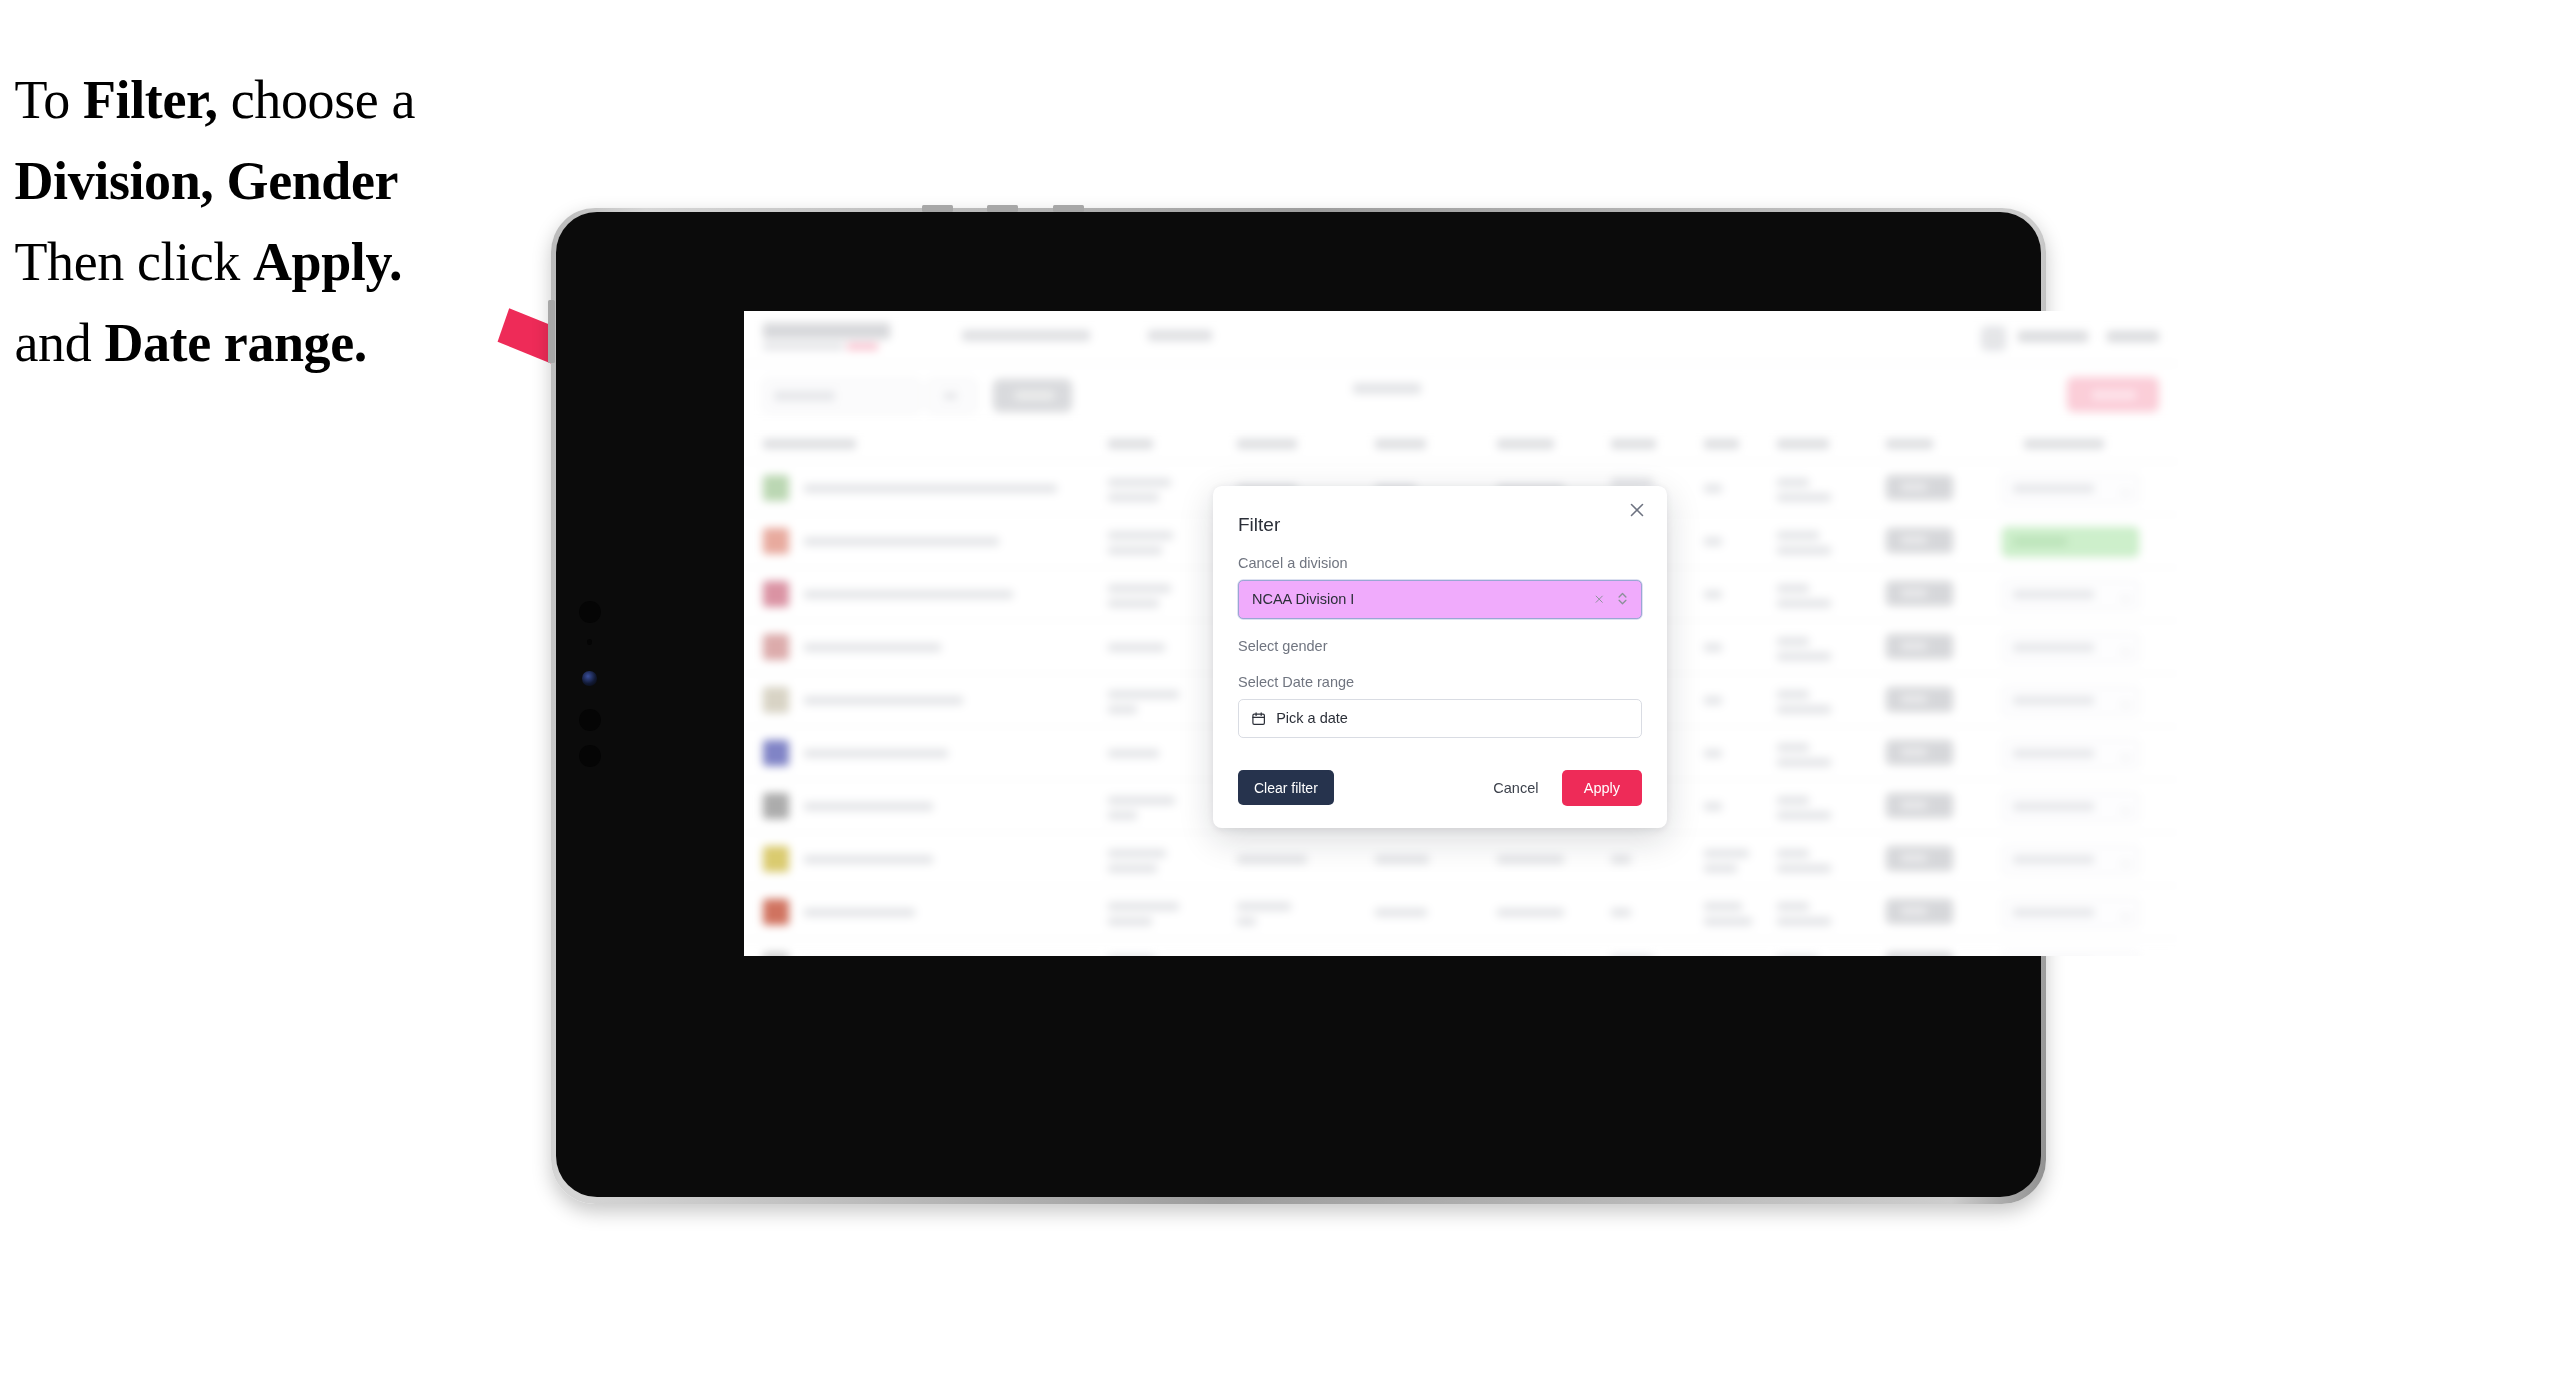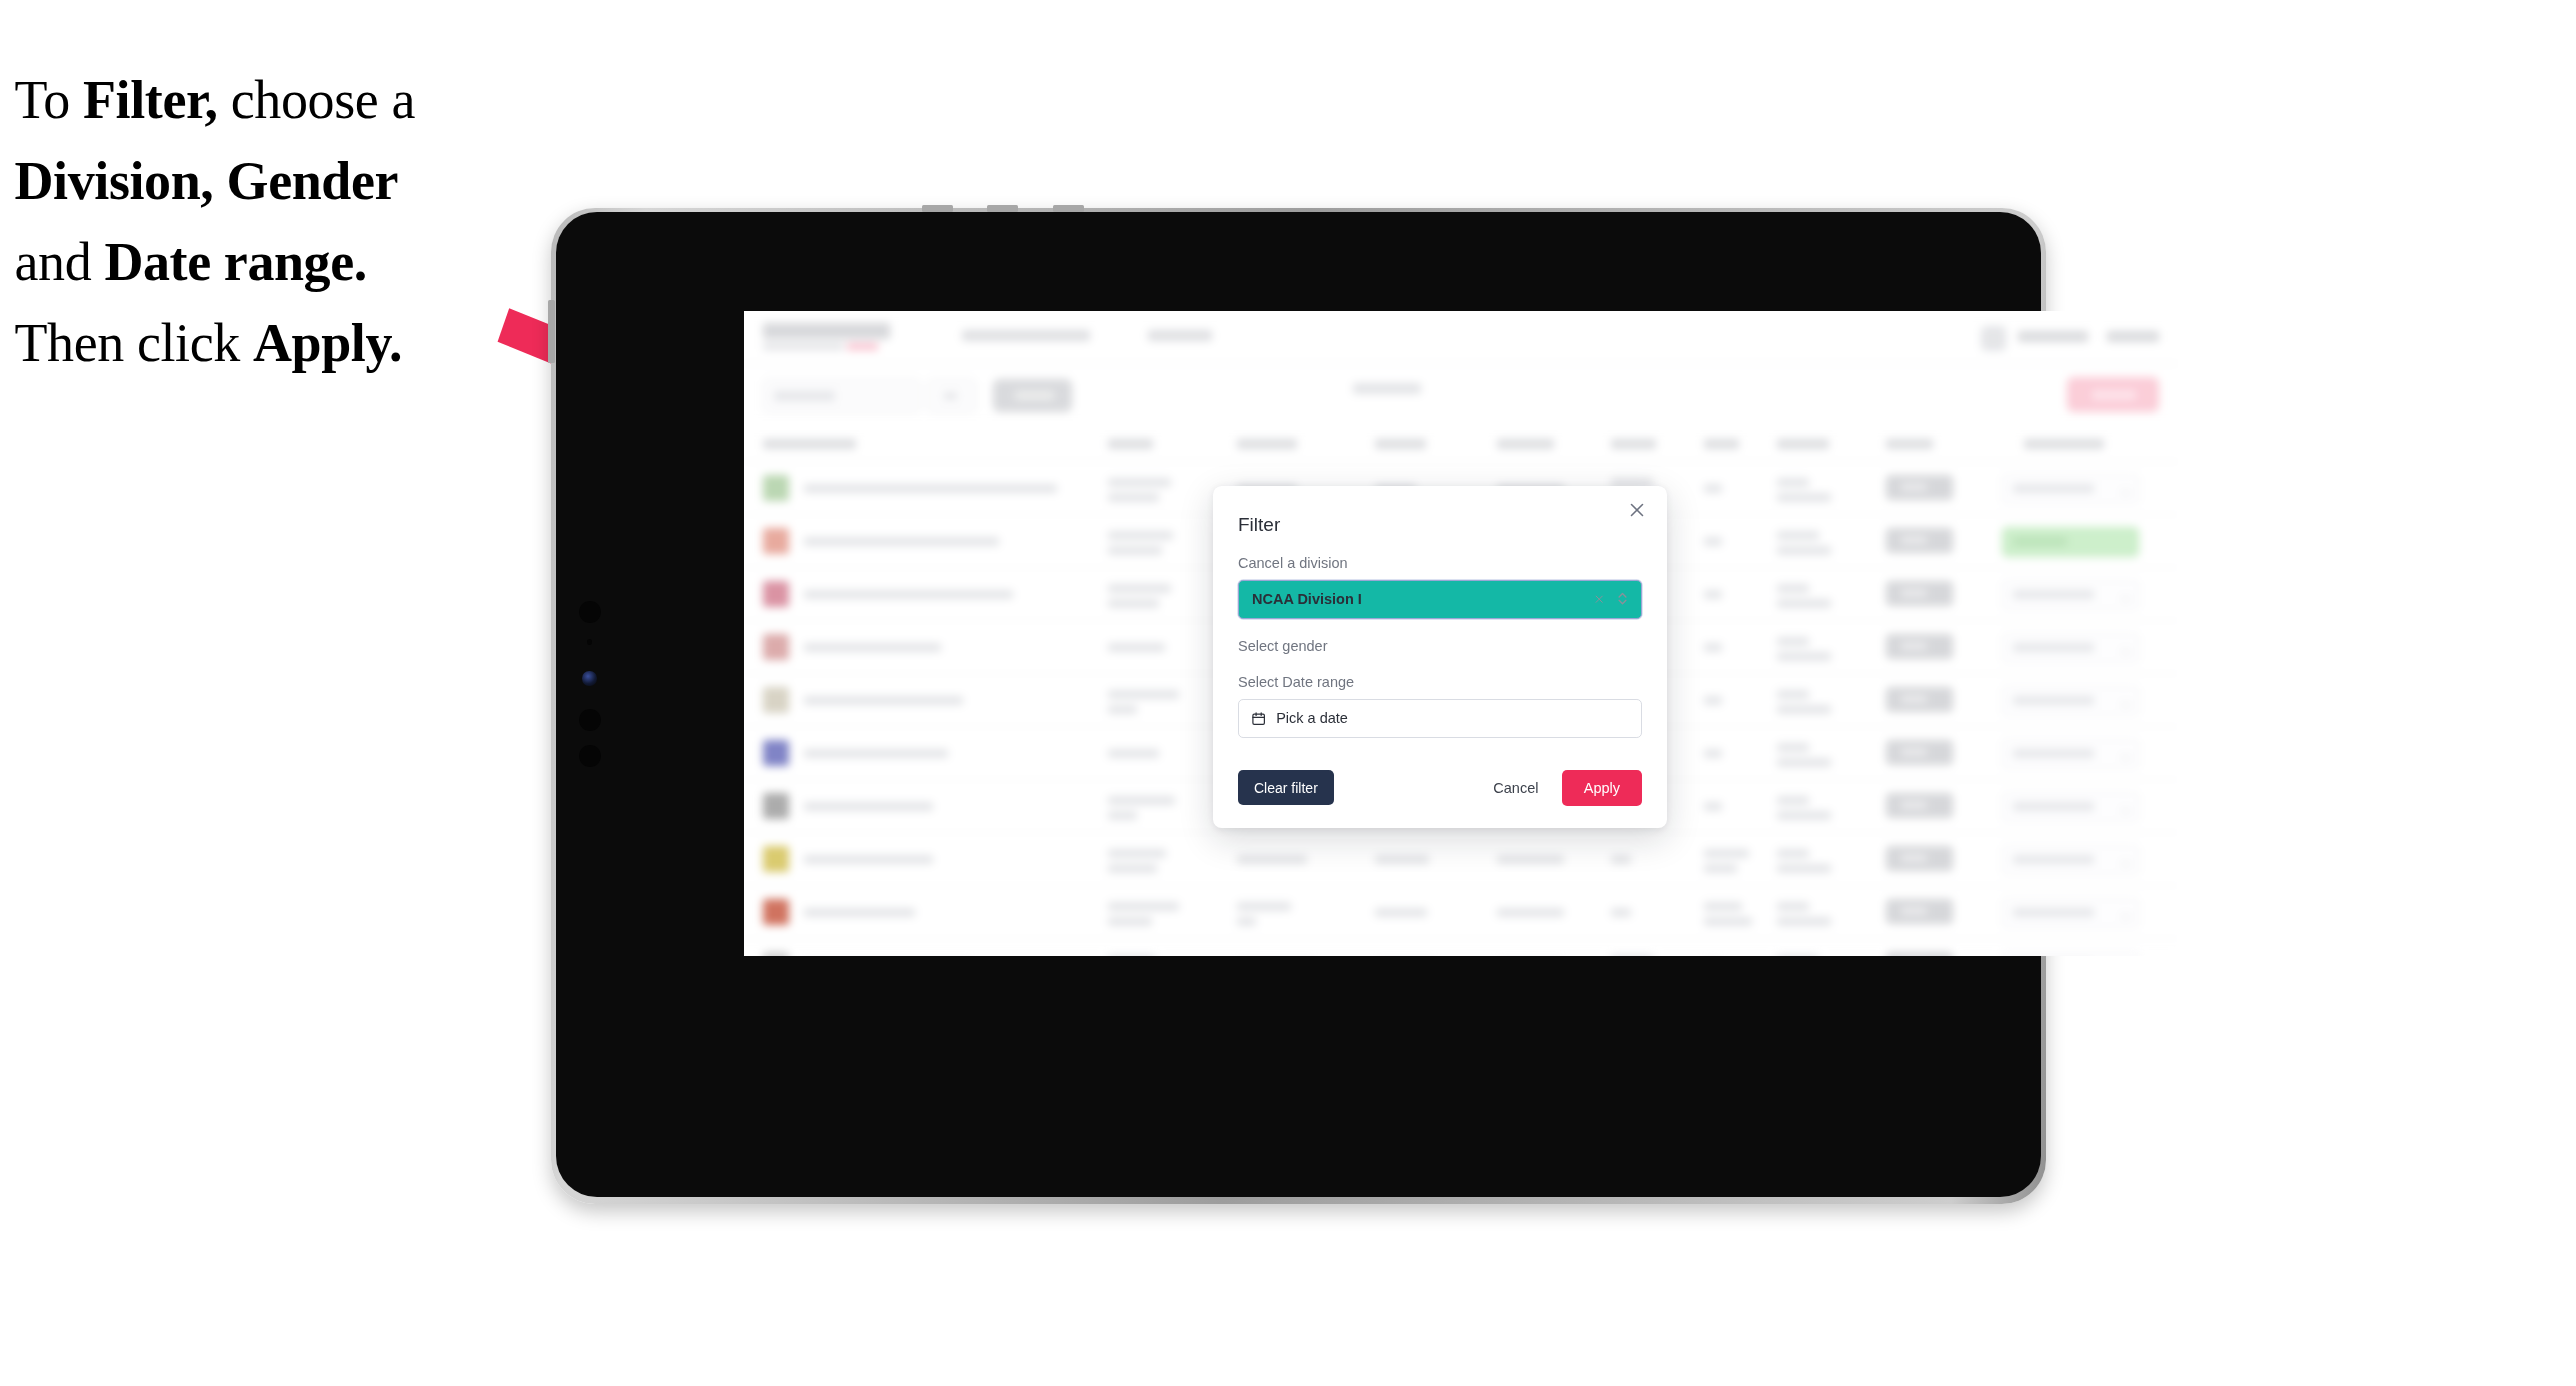--- a/index.html
+++ b/index.html
@@ -366,28 +366,27 @@
     display: block;
     font-size: 14.5px;
     line-height: 17.5px;
     color: #707580;
     margin-bottom: 7.3px;
     font-weight: 400;
   }
   .select-box {
     position: relative;
     height: 39px;
-    background: #14b8a6;
+    background: #f0abfc;
     border: 0.7px solid #d9dce3;
     border-radius: 5.1px;
     display: flex;
     align-items: center;
     box-sizing: border-box;
     cursor: pointer;
-    font-weight: bold;
   }
   .select-box.focused {
     border-color: #9aa6d4;
     box-shadow: 0 0 0 0.7px rgba(154,166,212,0.45);
   }
   .select-value {
     font-size: 14.5px;
     color: #2b2f38;
     padding-left: 13px;
     flex: 1;
@@ -470,22 +469,22 @@
     height: 36px;
     cursor: pointer;
   }
 </style>
 </head>
 <body>
 
 <div id="caption">
   <div><span>To </span><b>Filter,</b><span> choose a</span></div>
   <div><b>Division, Gender</b></div>
+  <div><span>Then click </span><b>Apply.</b></div>
   <div><span>and </span><b>Date range.</b></div>
-  <div><span>Then click </span><b>Apply.</b></div>
 </div>
 
 <svg id="arrow-svg" viewBox="0 0 3542 1906">
   <g>
     <path d="M 700 424 L 1398 705 L 1376 752 L 684 470 Z" fill="#EE2B58"></path>
     <path d="M 1474 742 L 1352 680 L 1355 752 L 1308 741 L 1322 796 Z" fill="#EE2B58"></path>
   </g>
 </svg>
 
 <div id="tablet">

